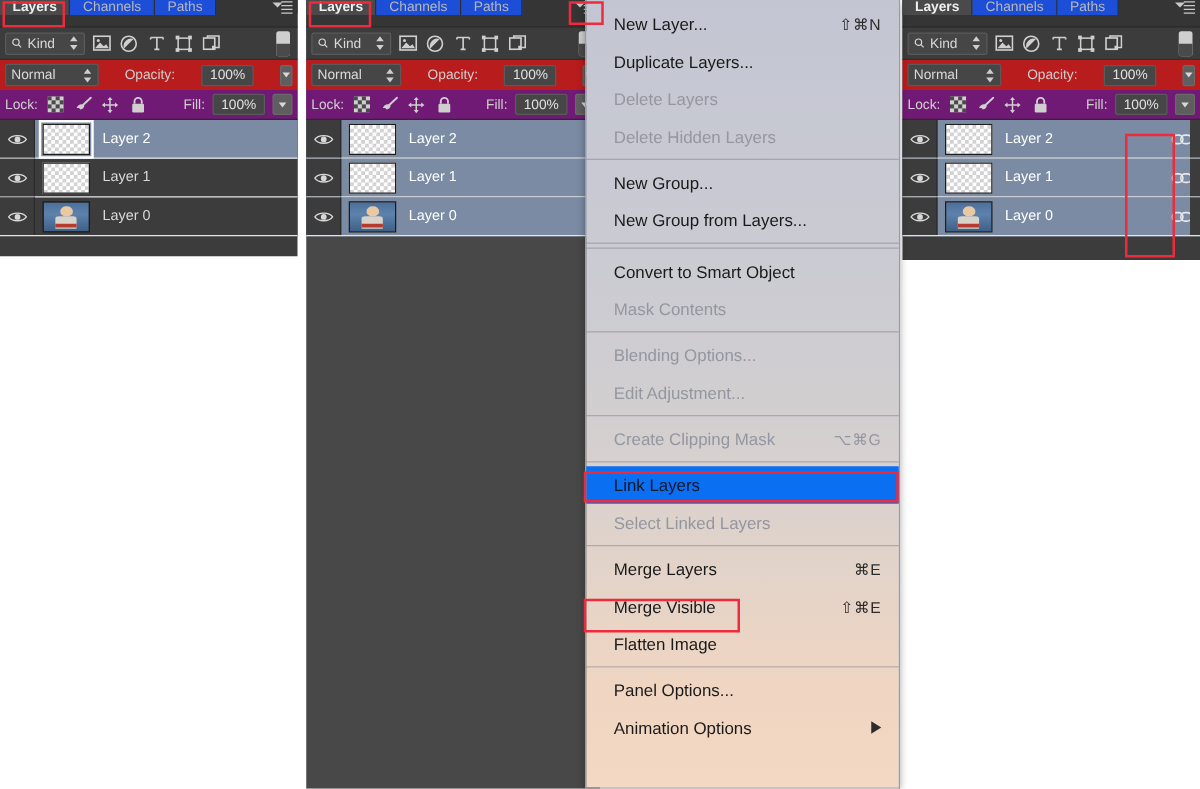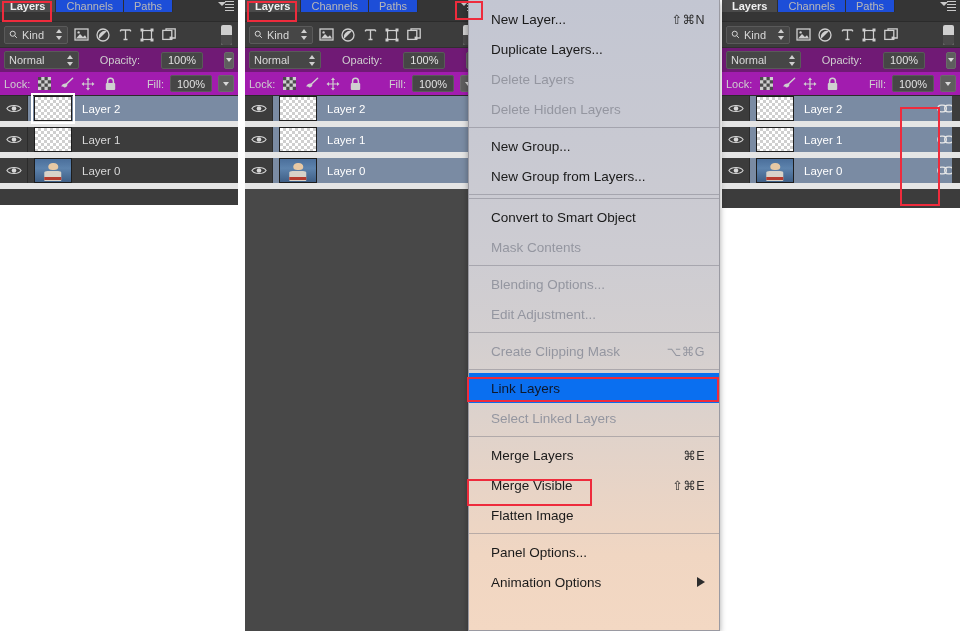--- a/index.html
+++ b/index.html
@@ -110,21 +110,21 @@
   .toggle-pill::after {
     content:''; position:absolute; left:0; bottom:0; width:100%; height:50%;
     background:#4a4a4a; border-radius:0 0 2px 2px;
   }
 
   
   .blend-row {
     height: 24px;
     display: flex; align-items: center;
     padding: 0 4px; gap: 21px;
-    background: #701a75;
+    background: #b91c1c;
   }
   .blend-select {
     display: flex; align-items: center;
     height: 18px; padding: 0 4px;
     background: #464646; border: 1px solid #5a5a5a; border-radius: 2px;
     color: #dadada; font-size: 11px;
   }
   .blend-select .lbl { flex: 1; }
   .lbl-static { color: #cfcfcf; font-size: 11px; white-space: nowrap; }
   .numfield {
@@ -142,31 +142,31 @@
     width:0; height:0;
     border-left: 3px solid transparent; border-right: 3px solid transparent;
     border-top: 4px solid #d8d8d8;
   }
 
   
   .lock-row {
     height: 24px;
     display: flex; align-items: center;
     padding: 0 4px; gap: 6px;
-    background: #a21caf;
+    background: #701a75;
     border-bottom: 1px solid #2b2b2b;
   }
   .lock-icon { width: 16px; height: 16px; display:flex; align-items:center; justify-content:center; color:#cfcfcf; }
 
   
   .layer-list { background: #3c3c3c; }
   .layer-row {
     height: 31px;
     display: flex; align-items: center;
-    border-bottom: 6px solid #e5e5e5;
+    border-bottom: 1px solid #e5e5e5;
     position: relative;
   }
   .layer-row.selected { background: #7a8ba3; }
   .layer-row.selected .layer-name { color: #ffffff; }
   .eye-cell {
     width: 28px; height: 100%;
     display: flex; align-items: center; justify-content: center;
     border-right: 1px solid #2b2b2b;
     background: #3c3c3c;
   }

